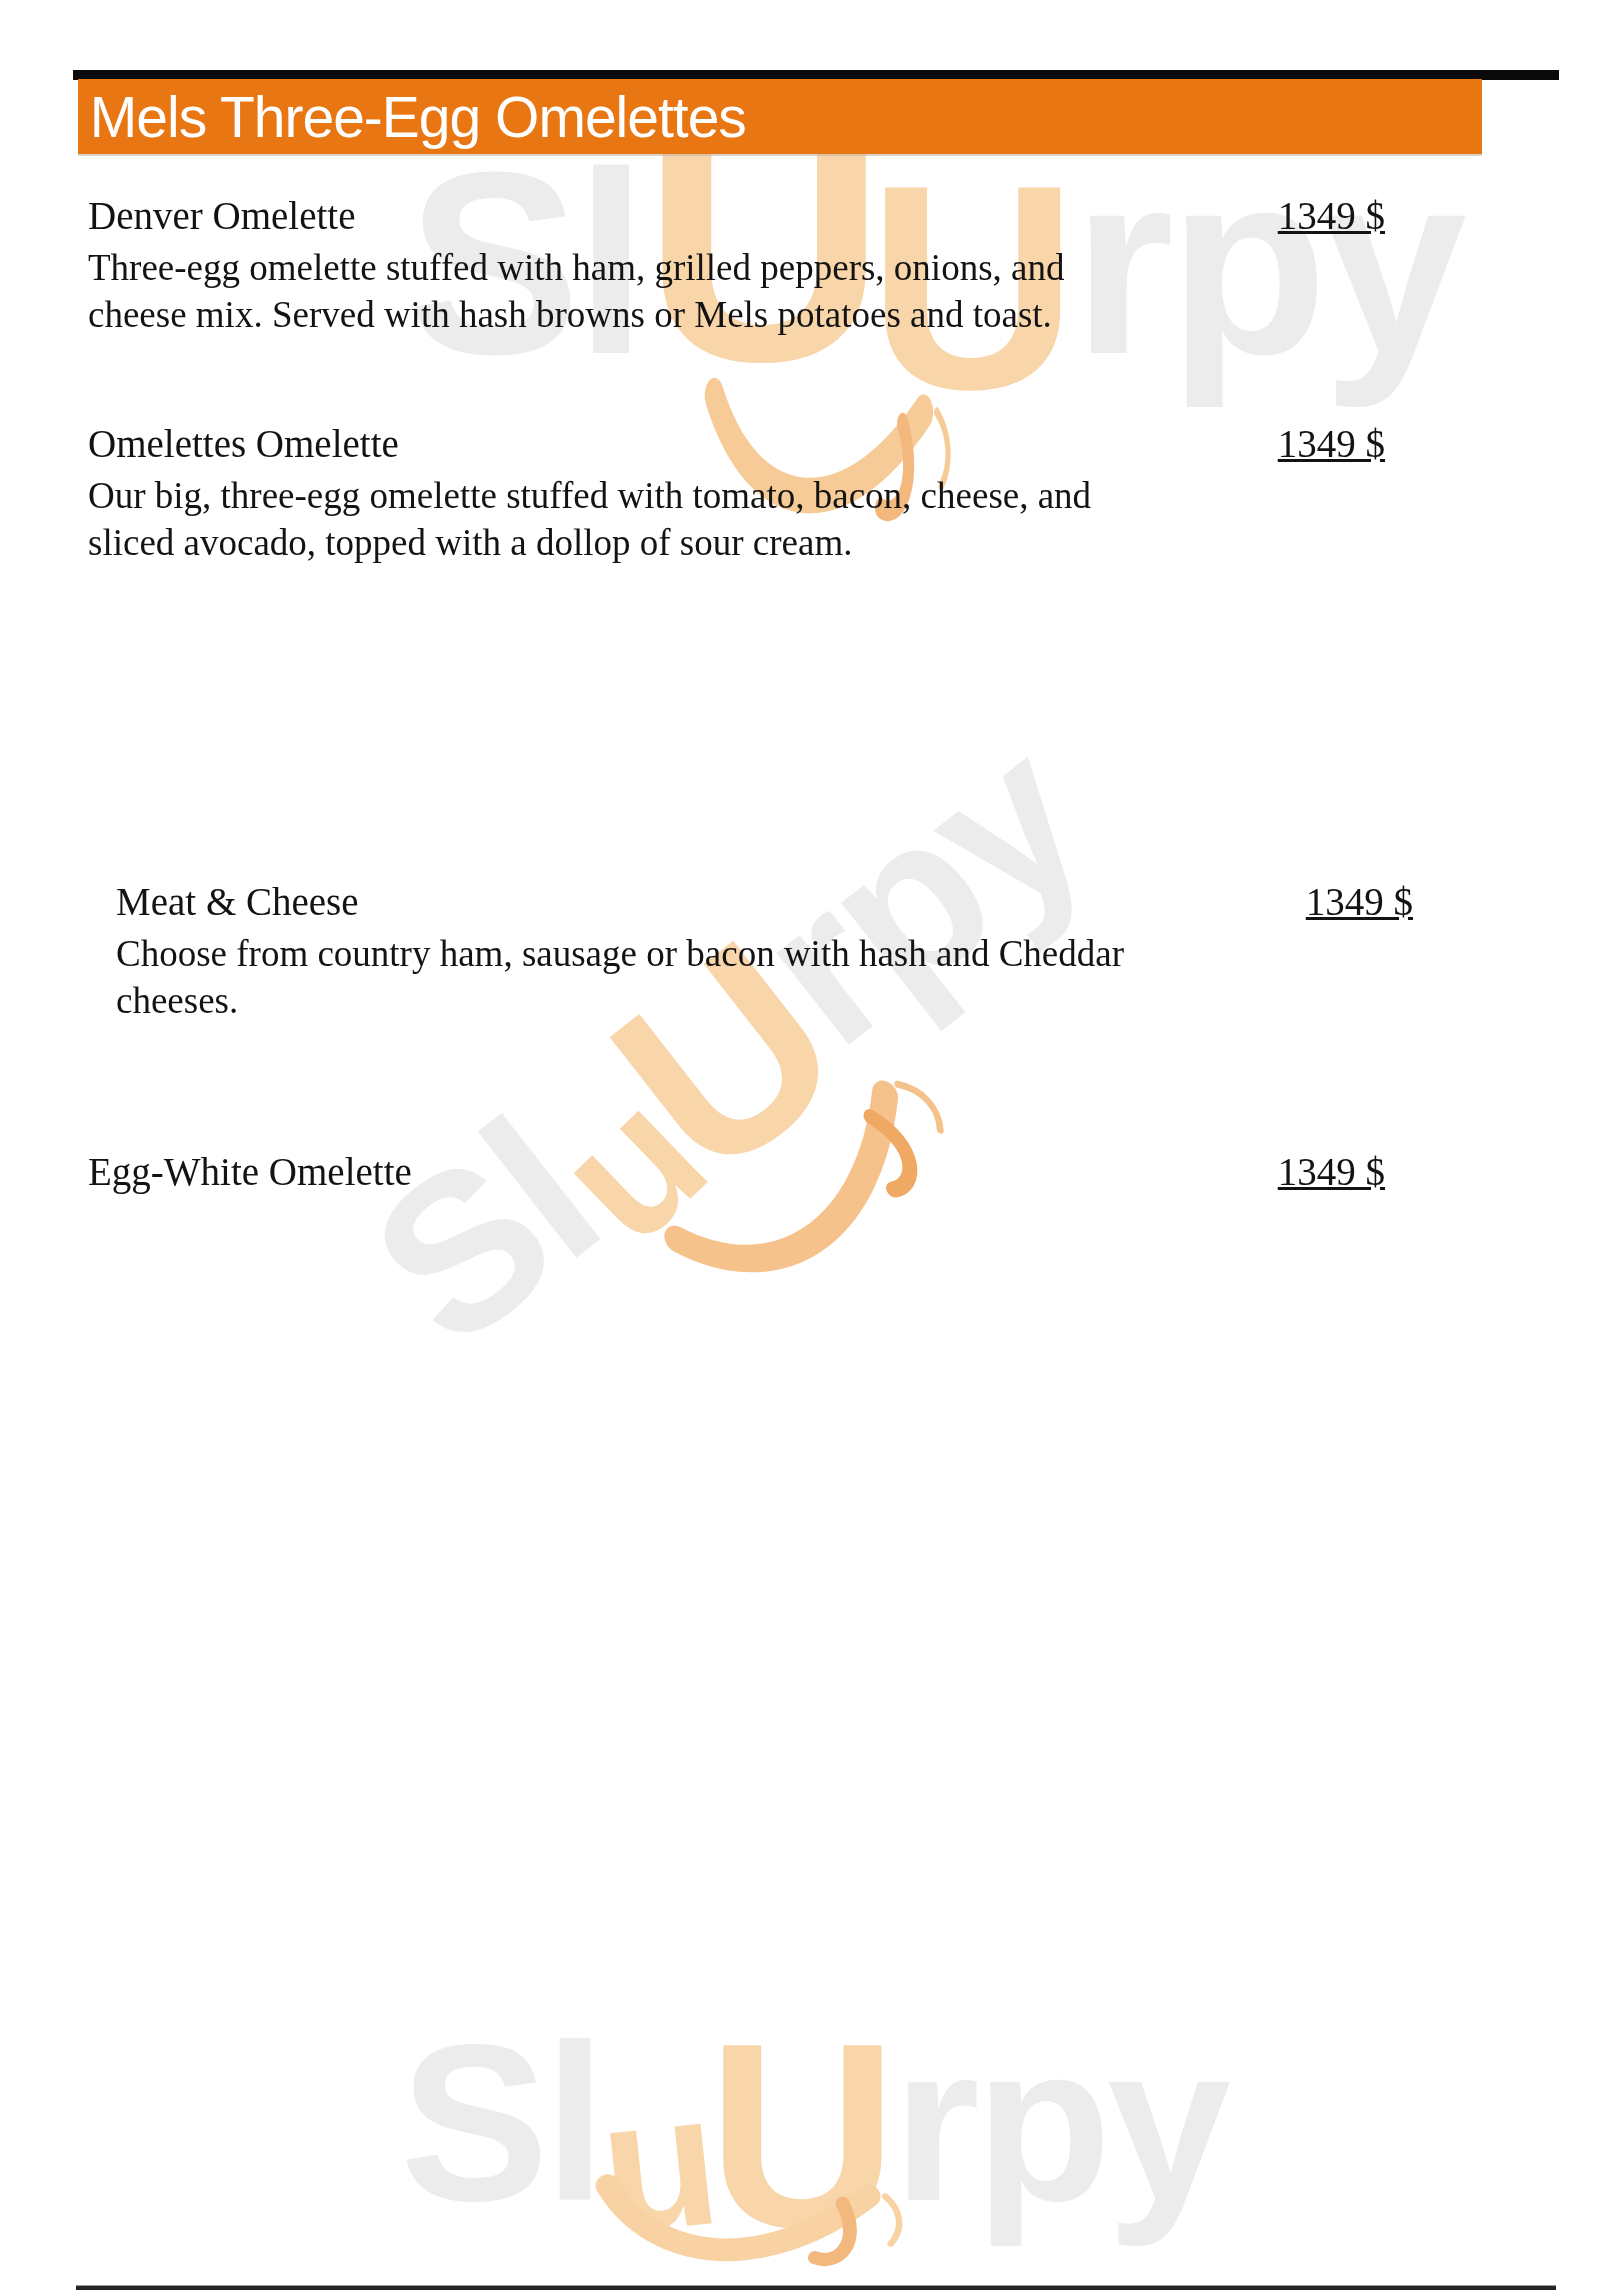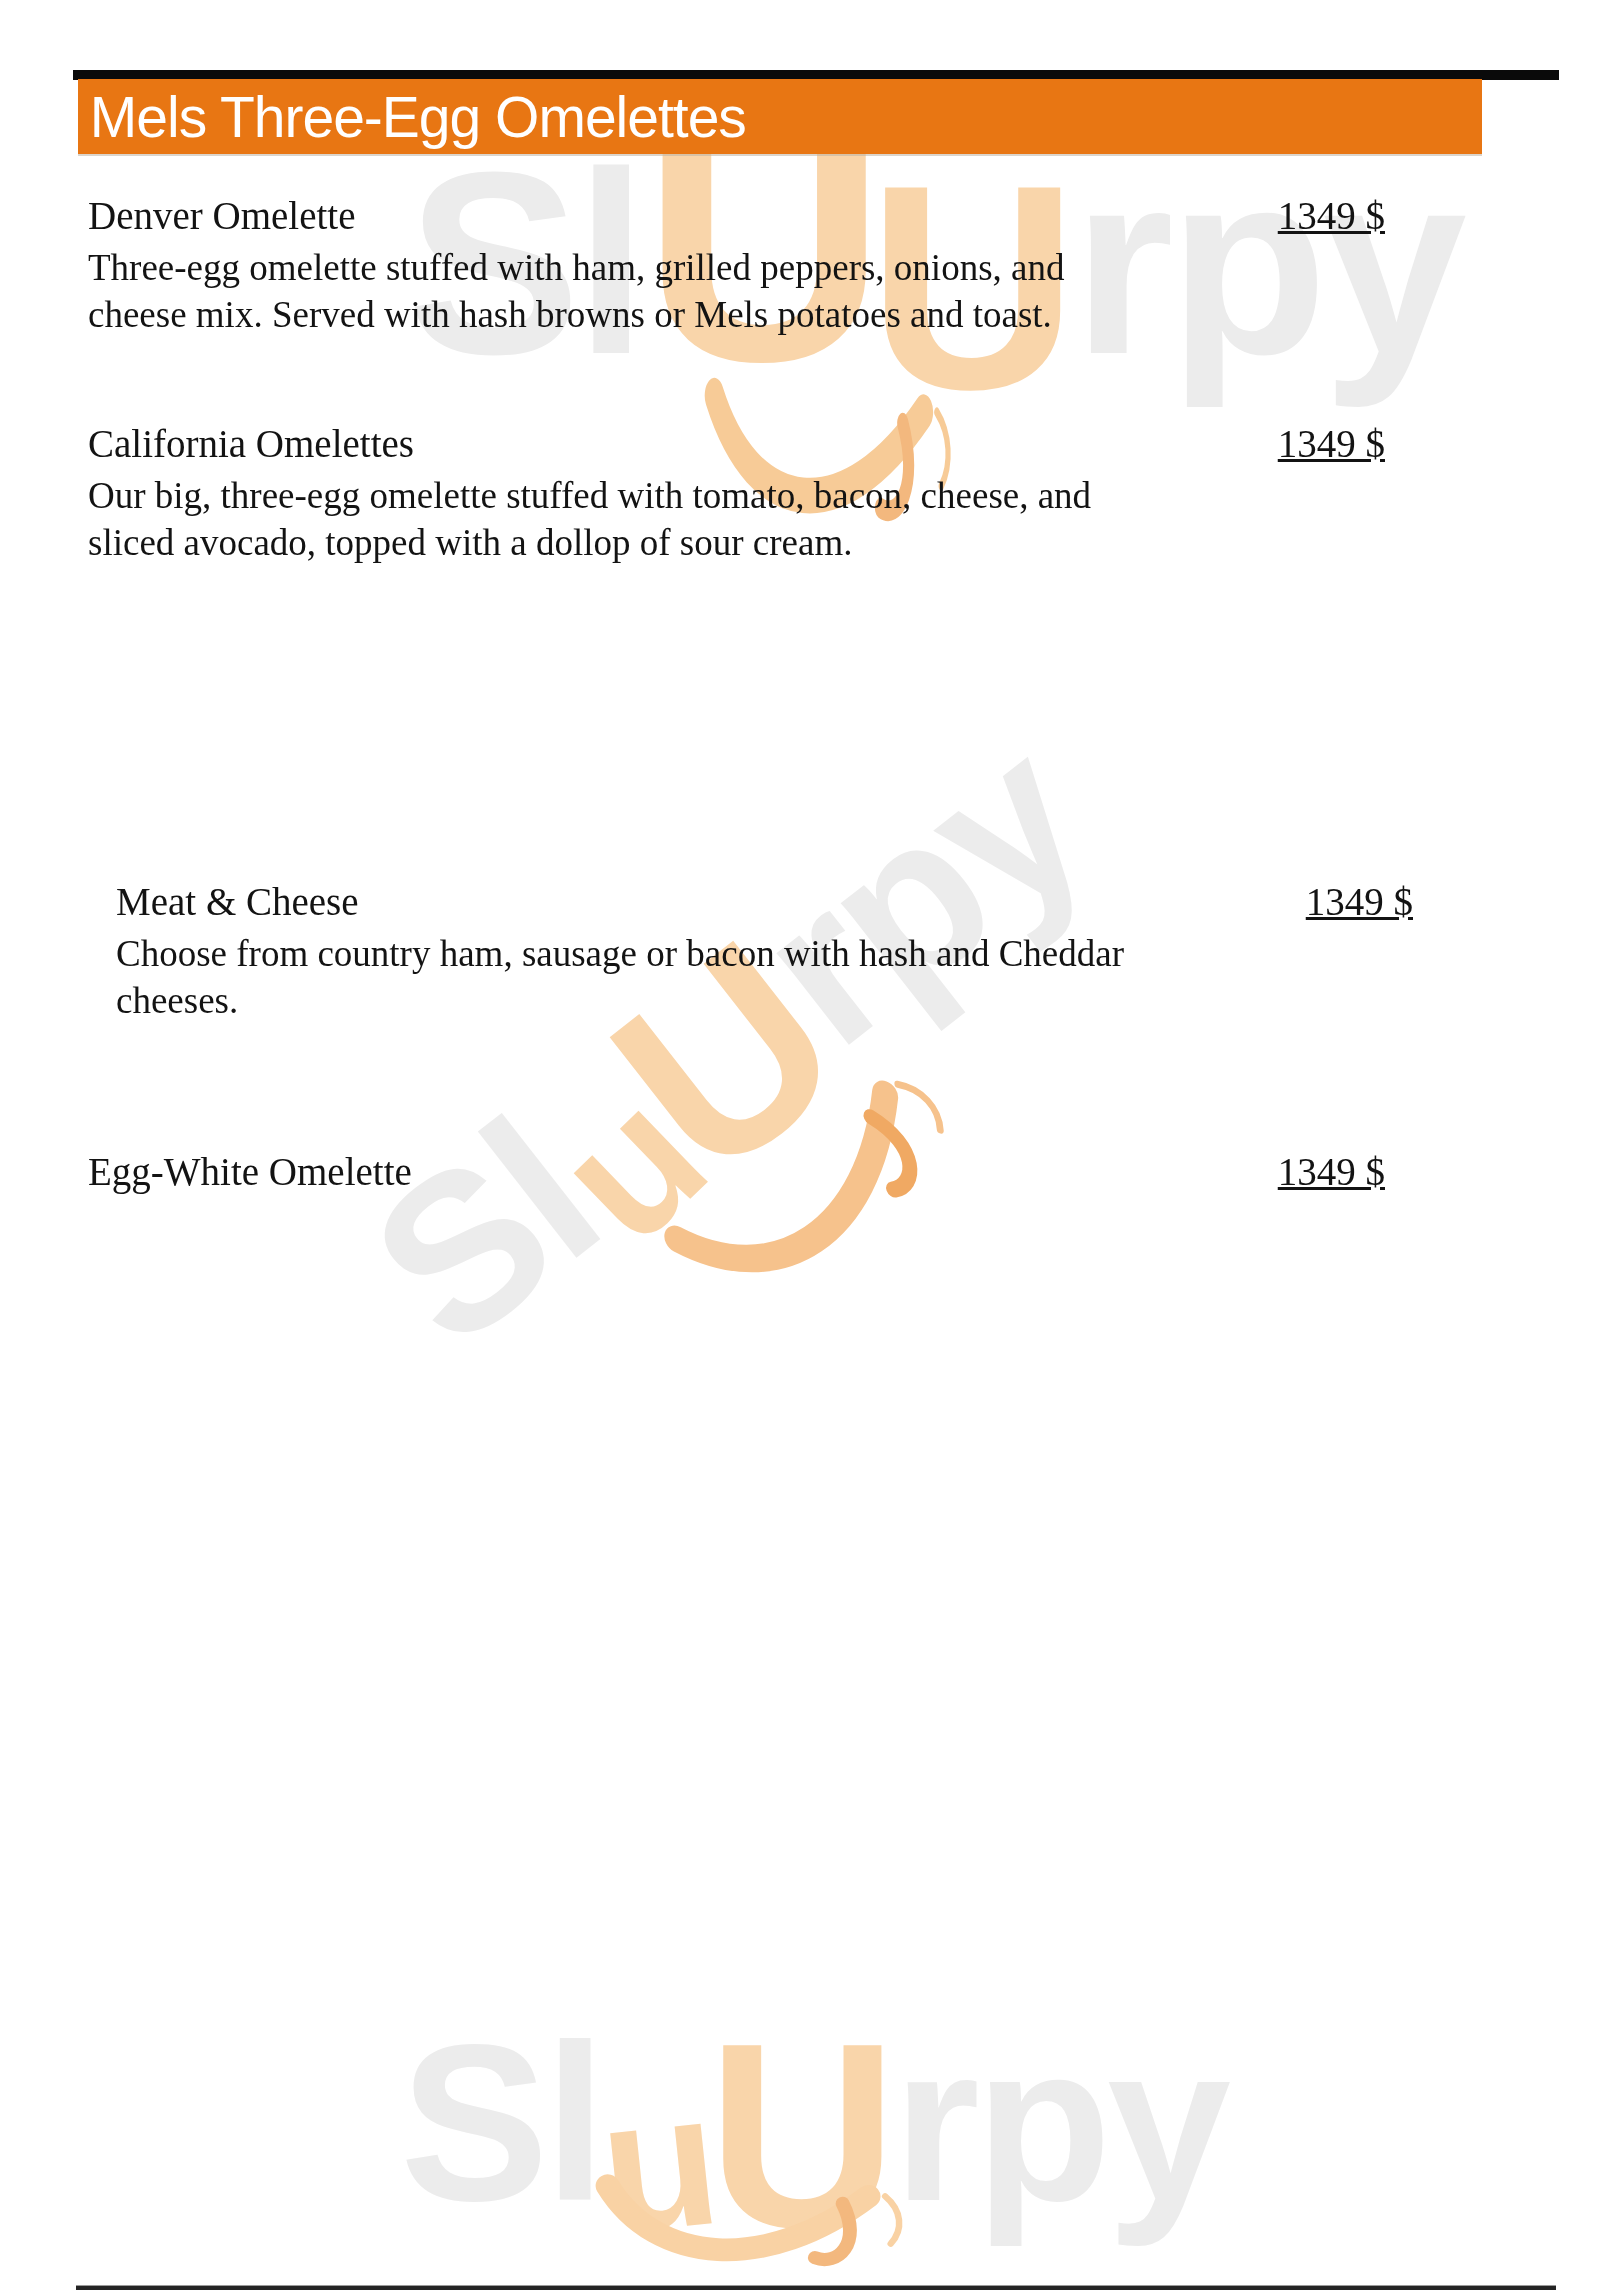--- a/index.html
+++ b/index.html
@@ -135,21 +135,21 @@
     <div class="item-row">
       <span class="item-name">Denver Omelette</span>
       <span class="item-price">1349 $</span>
     </div>
     <div class="item-desc">Three-egg omelette stuffed with ham, grilled peppers, onions, and
 cheese mix. Served with hash browns or Mels potatoes and toast.</div>
   </div>
 
   <div class="item" style="top:421px;">
     <div class="item-row">
-      <span class="item-name">California Omelettes</span>
+      <span class="item-name">Omelettes Omelette</span>
       <span class="item-price">1349 $</span>
     </div>
     <div class="item-desc">Our big, three-egg omelette stuffed with tomato, bacon, cheese, and
 sliced avocado, topped with a dollop of sour cream.</div>
   </div>
 
 
   <div class="item" style="top:879px;margin-left:28px;">
     <div class="item-row">
       <span class="item-name">Meat &amp; Cheese</span>

